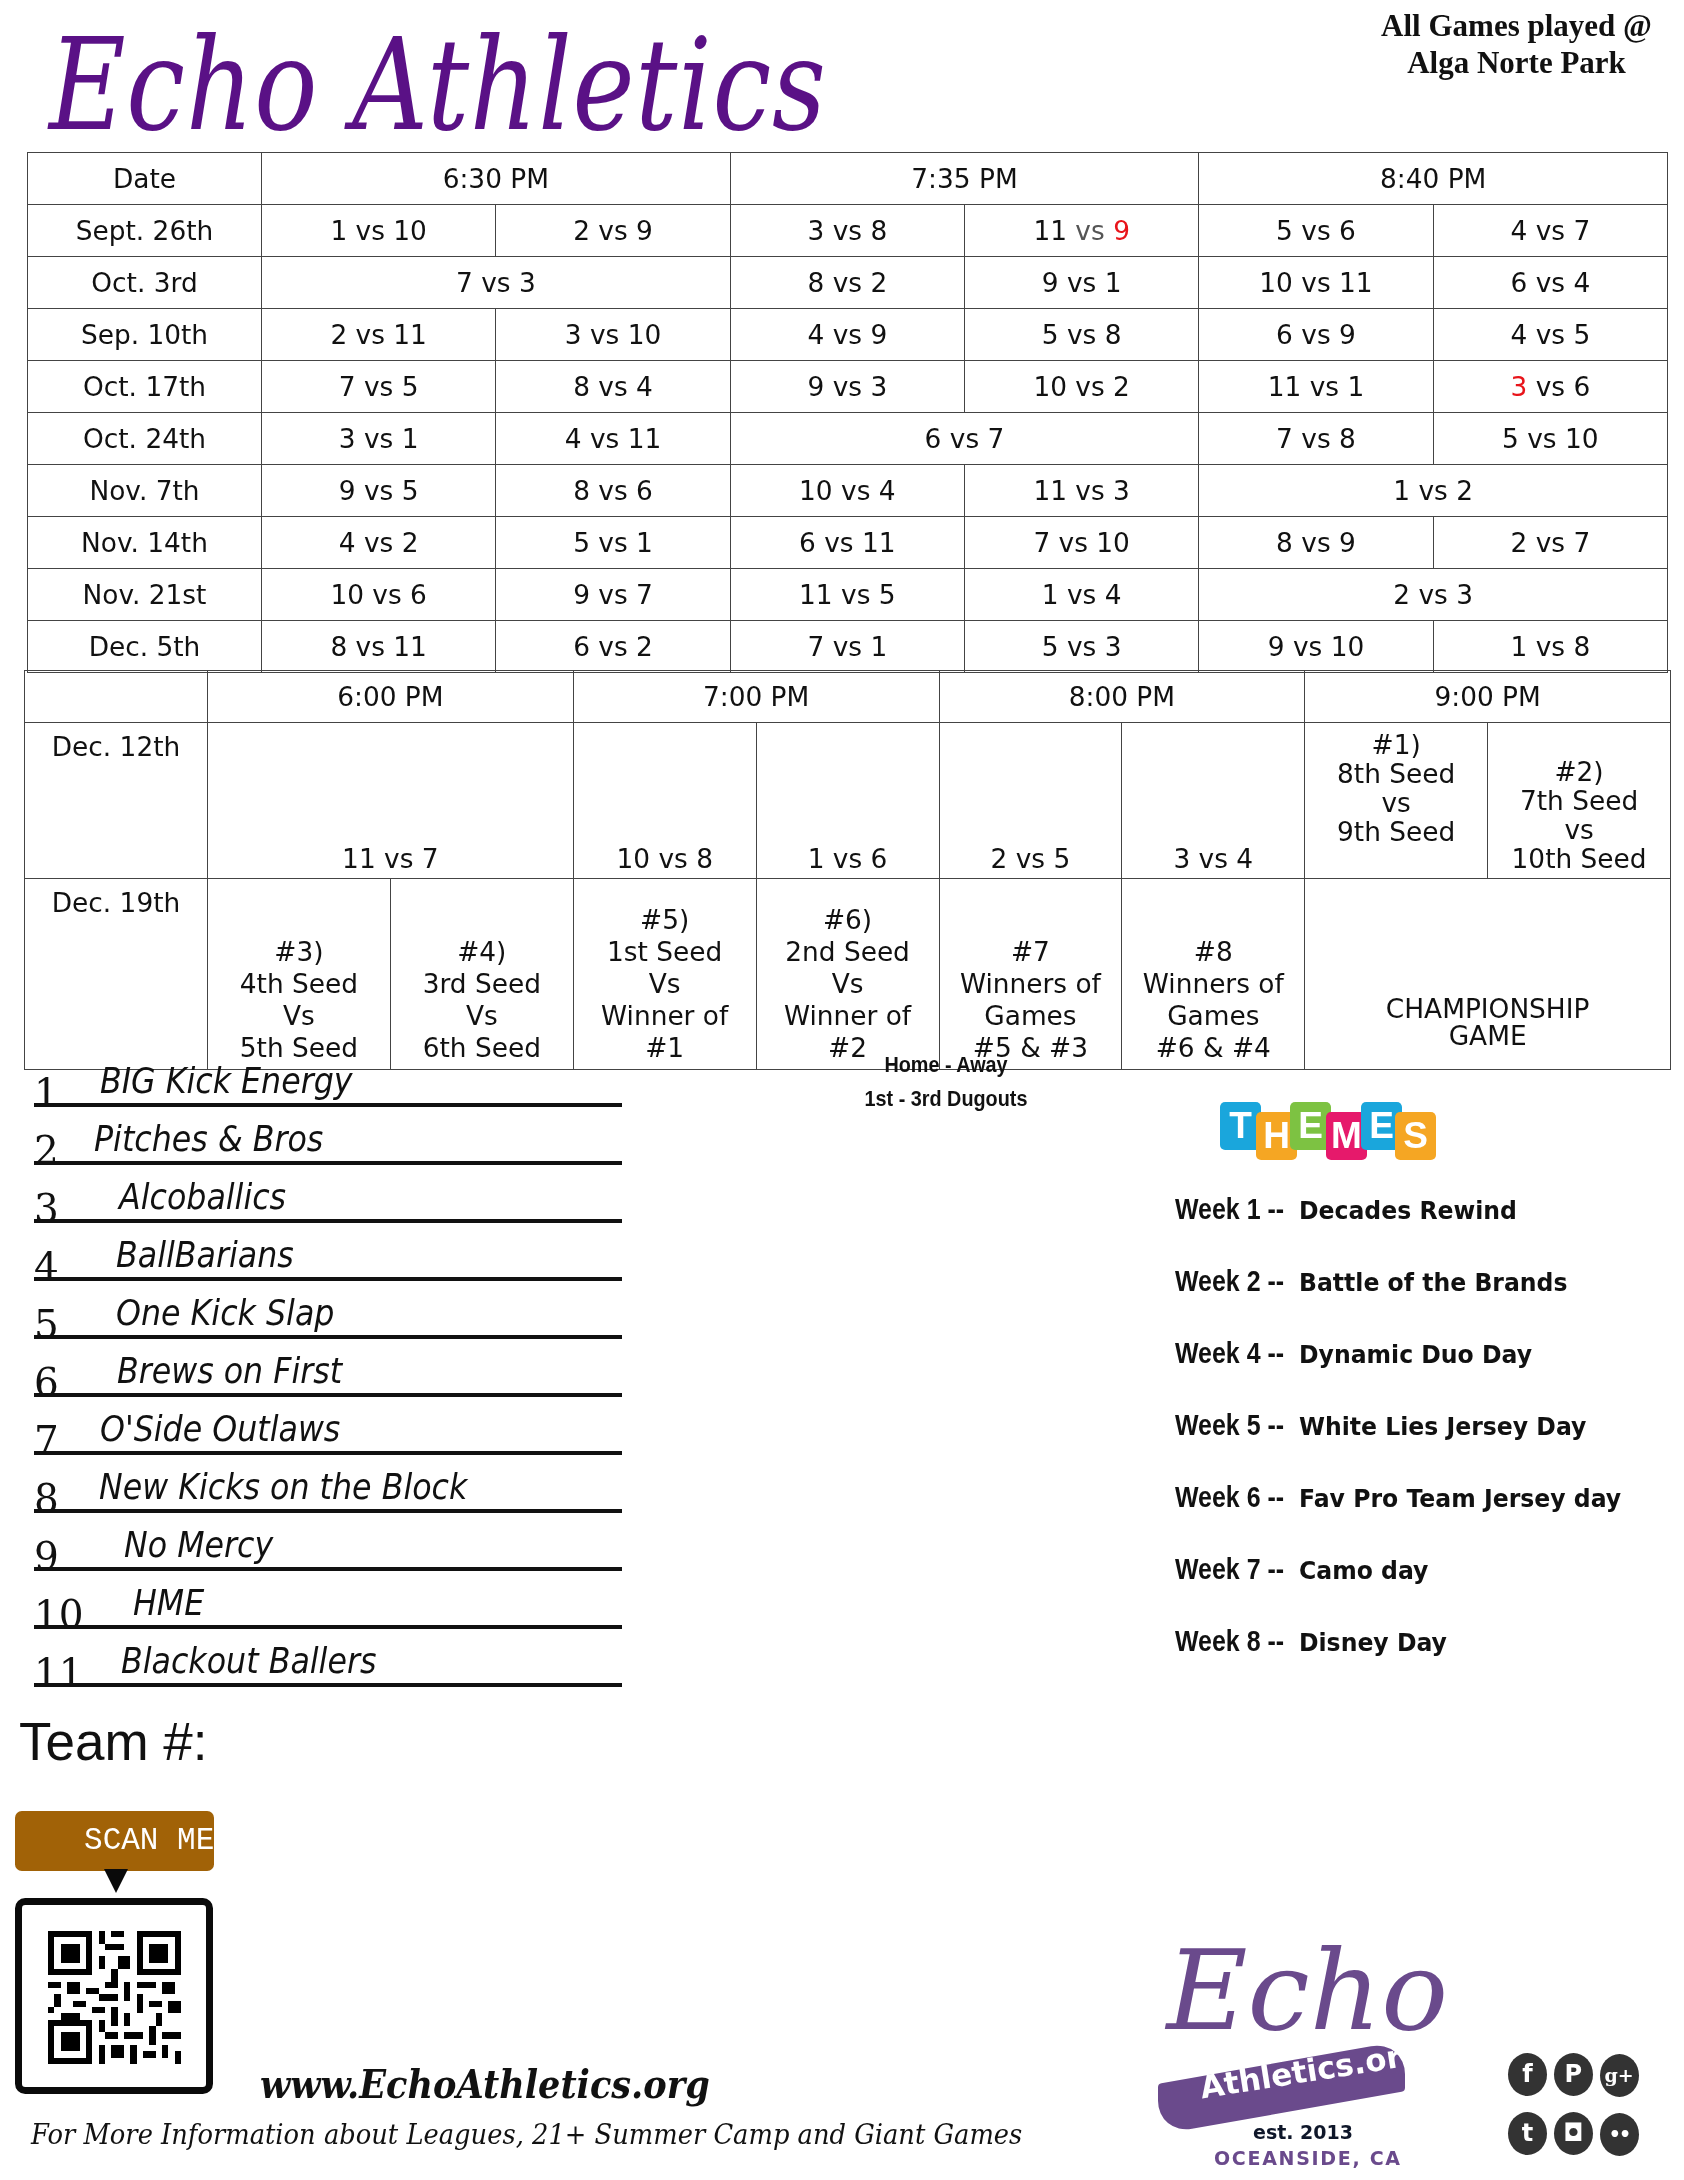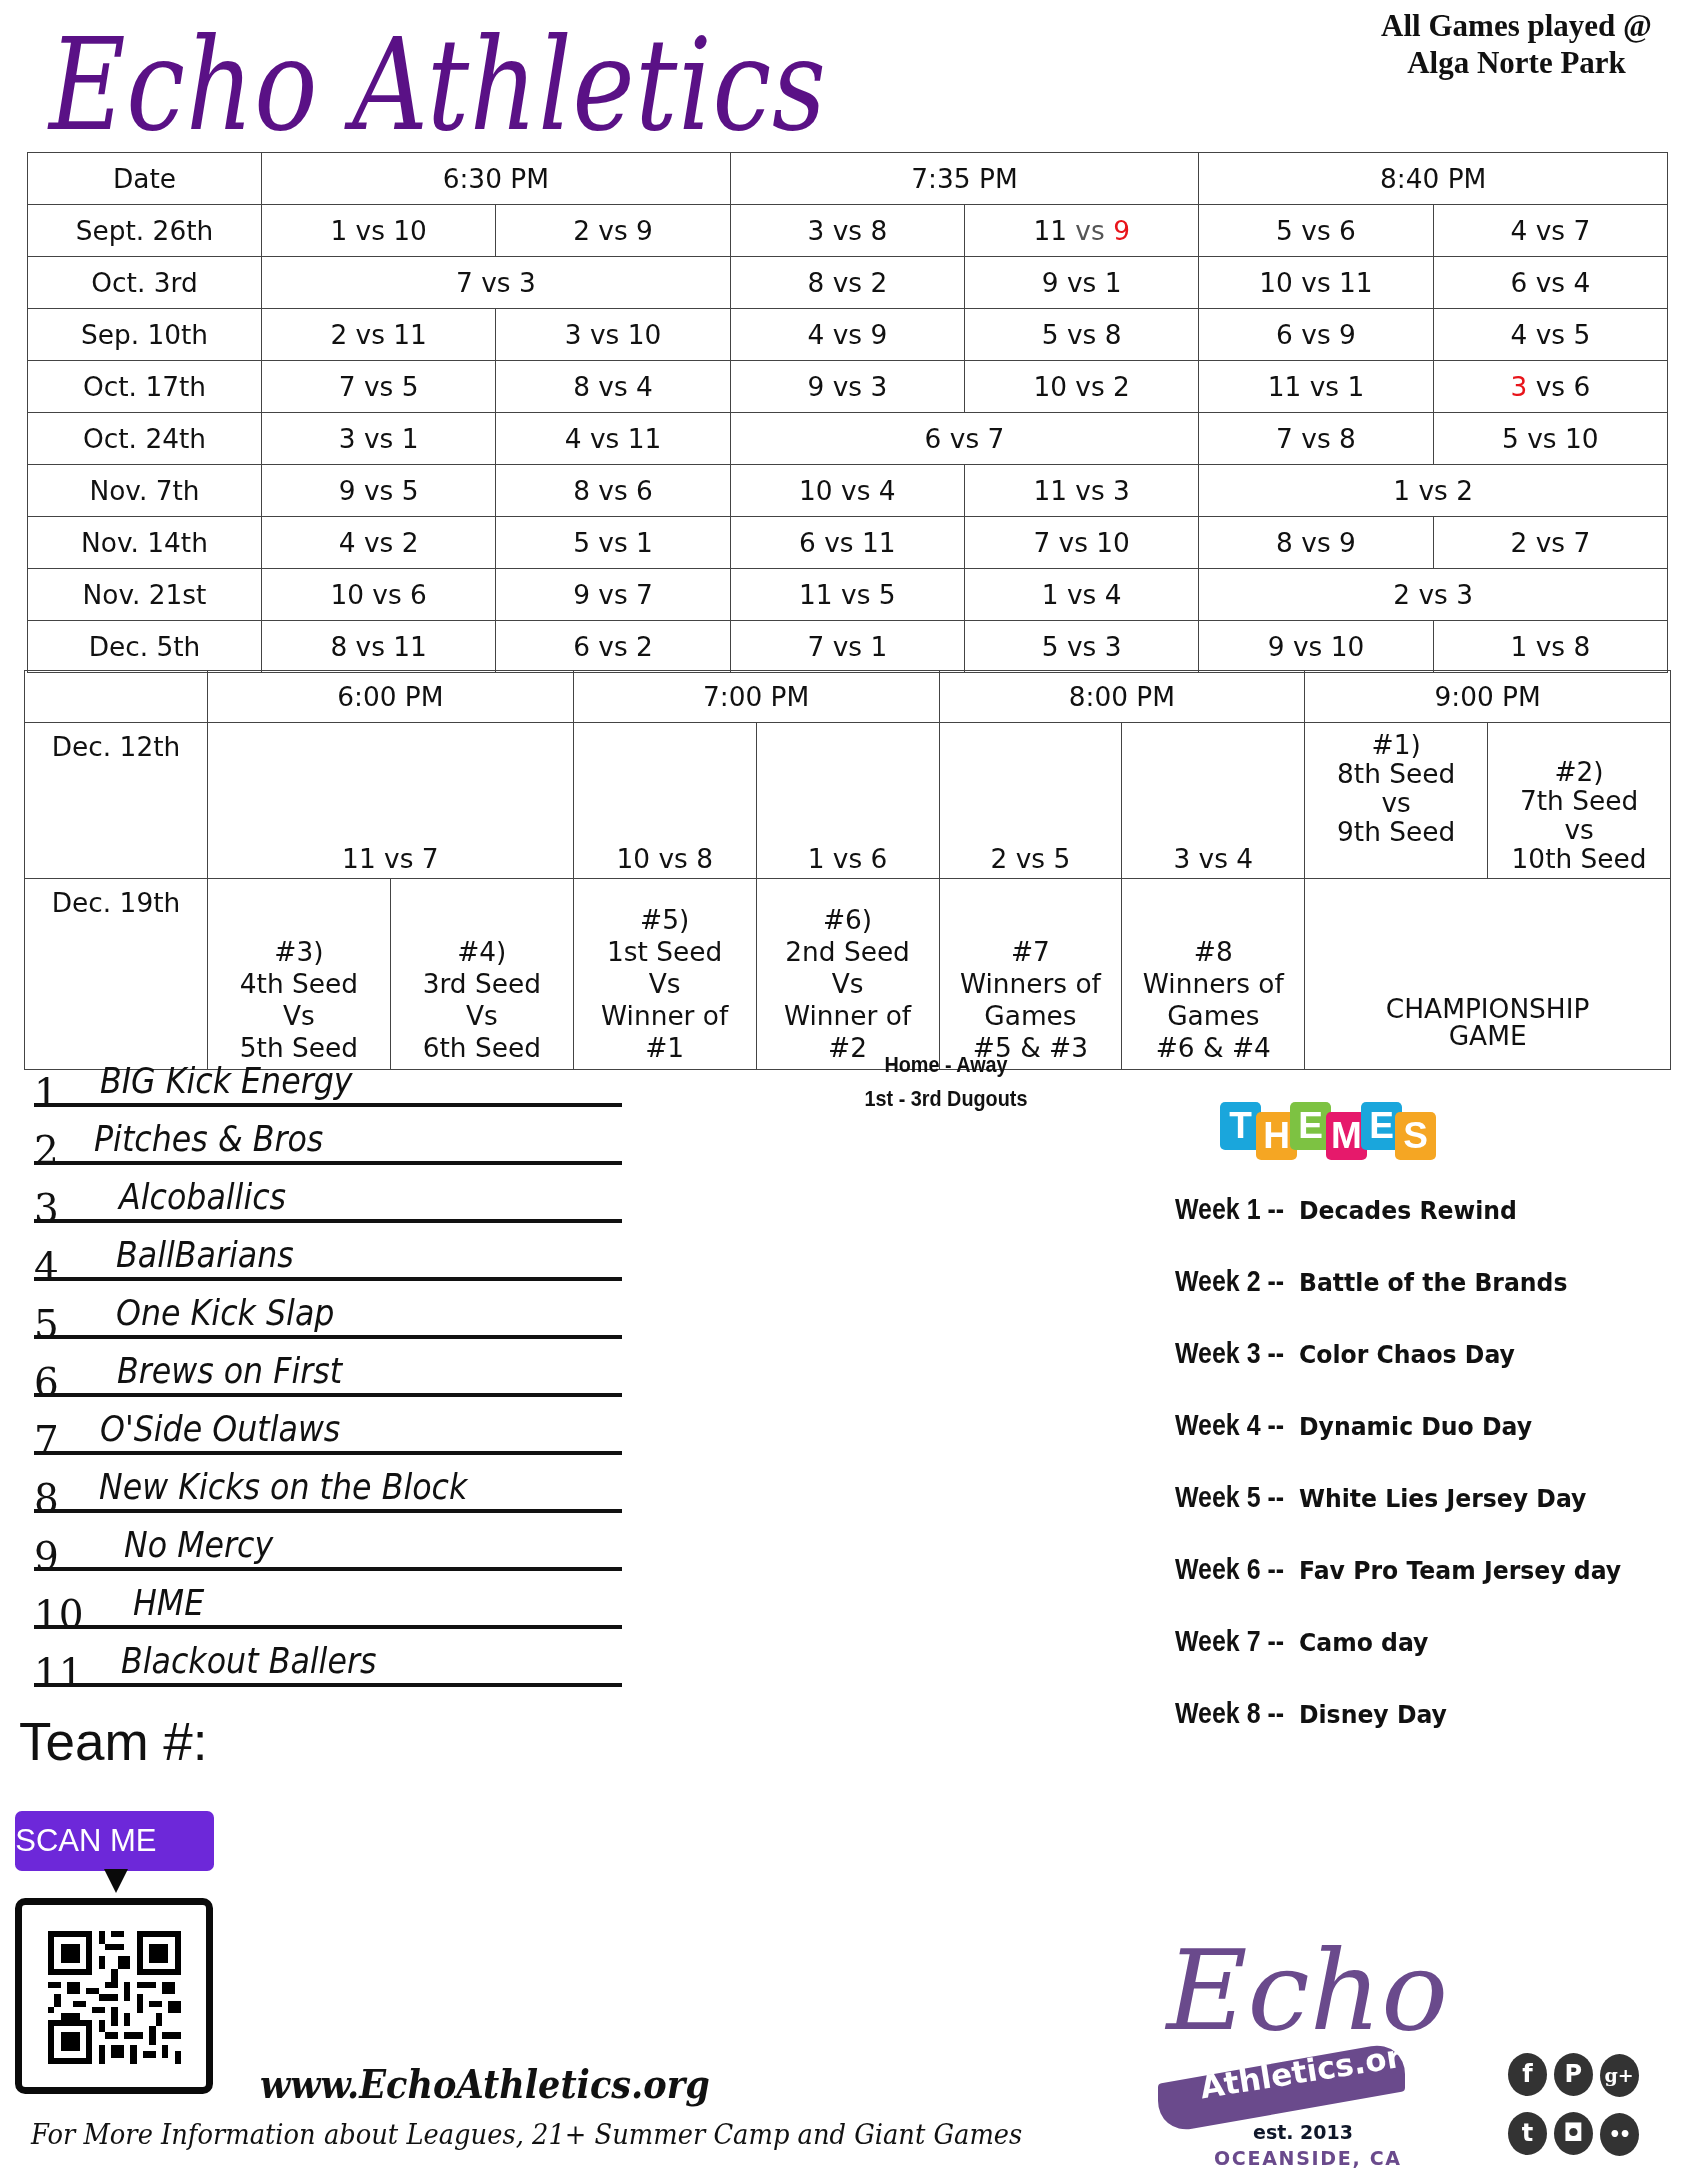--- a/index.html
+++ b/index.html
@@ -33,21 +33,21 @@
 
   .themes-logo { position:absolute; left:1220px; top:1102px; width:221px; height:82px; }
   .bubble { position:absolute; width:41px; height:48px; border-radius:5.1px; color:#fff; font-family:"Liberation Sans", sans-serif; font-weight:bold; font-size:37px; text-align:center; line-height:48px; }
   .bubble::after { content:""; position:absolute; bottom:-12px; left:10.2px; border-left:6.8px solid transparent; border-right:6.8px solid transparent; border-top:13.6px solid inherit; }
 
   .themes { position:absolute; left:1175px; top:1193px; width:494px; }
   .theme { height:72px; font-family:"DejaVu Sans", sans-serif; font-weight:bold; font-size:25.6px; white-space:nowrap; }
   .theme .wk { display:inline-block; width:124px; transform:scaleX(0.86); transform-origin:left; font-family:"Liberation Sans", sans-serif; font-size:29px; }
   .theme .tn { transform:scaleX(0.92); display:inline-block; transform-origin:left; }
 
-  .scan { position:absolute; left:15.3px; top:1811px; width:199px; height:60px; background:#6d28d9; border-radius:6.8px; color:#fff; font-family:Liberation Sans, sans-serif; font-size:31px; text-align:left; line-height:60px; }
+  .scan { position:absolute; left:15.3px; top:1811px; width:199px; height:60px; background:#a16207; border-radius:6.8px; color:#fff; font-family:Liberation Mono, monospace; font-size:31px; text-align:right; line-height:60px; }
   .scan::after { content:""; position:absolute; left:89px; bottom:-22px; border-left:12px solid transparent; border-right:12px solid transparent; border-top:24px solid #0a0a0a; }
   .qr-frame { position:absolute; left:15.3px; top:1898px; width:184px; height:182px; border:7.7px solid #0a0a0a; border-radius:10.2px; }
   .qr { position:absolute; left:25.6px; top:25.6px; width:133px; height:133px; }
 
   .website { position:absolute; left:260px; top:2061px; font-family:"DejaVu Serif", serif; font-style:italic; font-weight:bold; font-size:39px; color:#111; transform:scaleX(0.9); transform-origin:left; }
   .info { position:absolute; left:31px; top:2118px; font-family:"DejaVu Serif", serif; font-style:italic; font-size:28px; color:#111; transform:scaleX(0.92); transform-origin:left; white-space:nowrap; }
 
   .echo-logo { position:absolute; left:1158px; top:1934px; width:290px; height:239px; }
   .echo-script { position:absolute; left:8.5px; top:-8.5px; font-family:"DejaVu Serif", serif; font-style:italic; font-weight:normal; font-size:111px; color:#6a4a8c; }
   .echo-banner { position:absolute; left:0; top:128px; width:247px; height:51px; background:#6a4a8c; transform:skewY(-10deg); border-radius:3.4px 34px 3.4px 34px; }
@@ -311,21 +311,20 @@
   <div class="bubble" style="left:36px;top:10.2px;background:#f5a623">H</div>
   <div class="bubble" style="left:70px;top:0;background:#7dc242">E</div>
   <div class="bubble" style="left:106px;top:10.2px;background:#e6196b">M</div>
   <div class="bubble" style="left:141px;top:0;background:#1aa6dc">E</div>
   <div class="bubble" style="left:175px;top:10.2px;background:#f5a623">S</div>
 </div>
 
 <div class="themes">
   <div class="theme"><span class="wk">Week 1 --</span><span class="tn">Decades Rewind</span></div>
   <div class="theme"><span class="wk">Week 2 --</span><span class="tn">Battle of the Brands</span></div>
-  <div class="theme"><span class="wk">Week 3 --</span><span class="tn">Color Chaos Day</span></div>
   <div class="theme"><span class="wk">Week 4 --</span><span class="tn">Dynamic Duo Day</span></div>
   <div class="theme"><span class="wk">Week 5 --</span><span class="tn">White Lies Jersey Day</span></div>
   <div class="theme"><span class="wk">Week 6 --</span><span class="tn">Fav Pro Team Jersey day</span></div>
   <div class="theme"><span class="wk">Week 7 --</span><span class="tn">Camo day</span></div>
   <div class="theme"><span class="wk">Week 8 --</span><span class="tn">Disney Day</span></div>
 </div>
 
 <div class="scan">SCAN ME</div>
 <div class="qr-frame">
   <svg class="qr" viewBox="0 0 21 21" shape-rendering="crispEdges">

